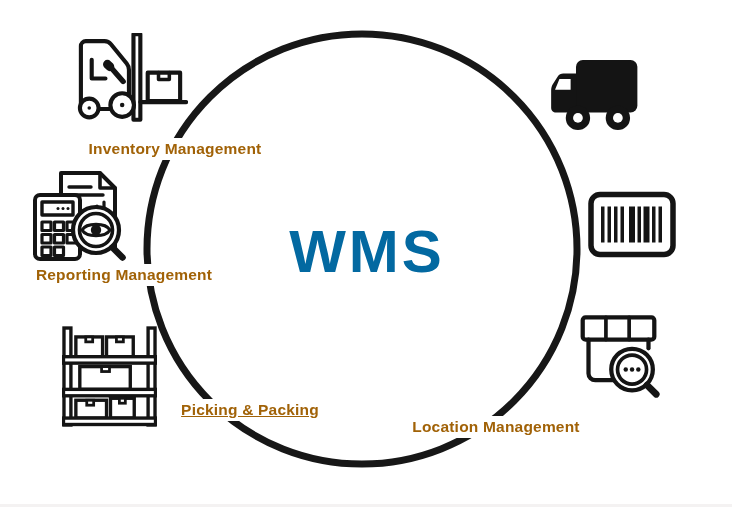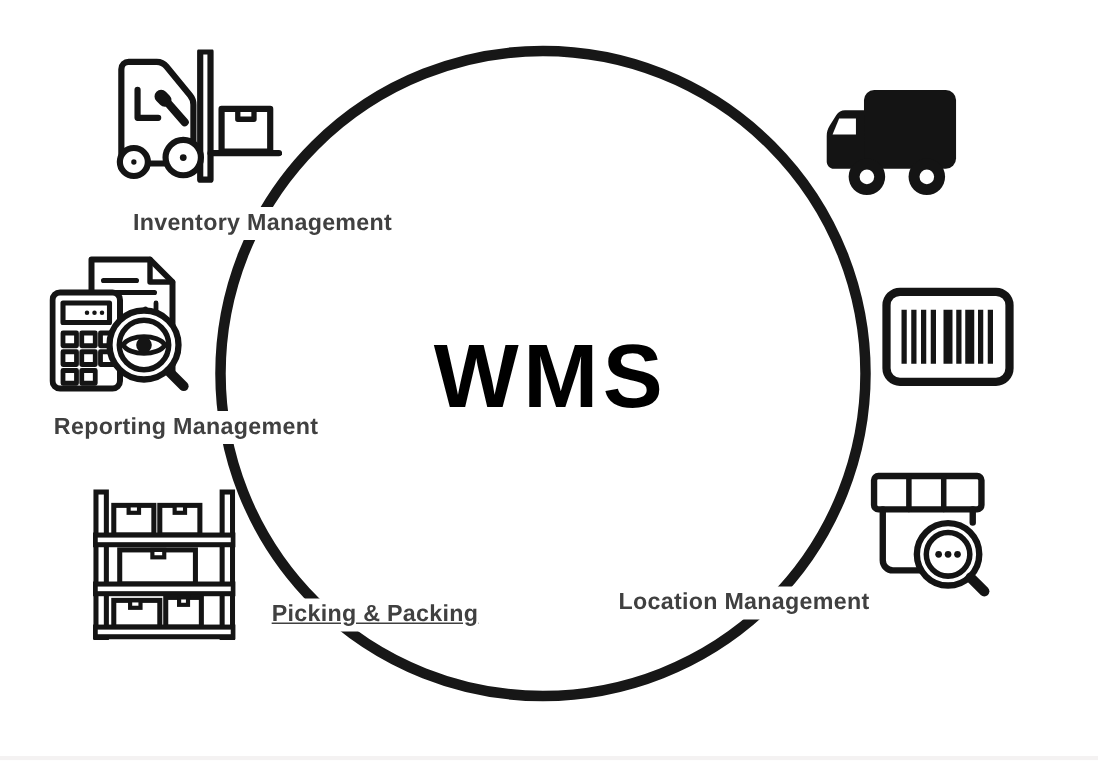--- a/index.html
+++ b/index.html
@@ -4,27 +4,27 @@
 <style>
   html,body{margin:0;padding:0;background:#ffffff;}
   .stage{
     position:relative;width:732px;height:507px;background:#ffffff;overflow:hidden;
     font-family:"Liberation Sans", sans-serif;
   }
   .ring{position:absolute;left:0;top:0;z-index:1;}
   .node-label{
     position:absolute;z-index:3;transform:translate(-50%,-50%);
     background:#ffffff;padding:2px 6px;white-space:nowrap;
-    font-weight:bold;font-size:15.5px;letter-spacing:.2px;color:#404040;
+    font-weight:bold;font-size:15.5px;letter-spacing:.2px;color:#a16207;
   }
   .node-icon{position:absolute;z-index:2;}
   .node-icon svg{display:block;}
   .center-title{
     position:absolute;z-index:2;left:367px;top:251px;transform:translate(-50%,-50%);
-    font-weight:bold;font-size:60px;letter-spacing:3px;color:#000000;
+    font-weight:bold;font-size:60px;letter-spacing:3px;color:#0369a1;
   }
   .bottom-edge{position:absolute;left:0;bottom:0;width:732px;height:3px;background:#f4f2f2;z-index:0;}
 </style>
 </head>
 <body>
 
 <div class="stage">
 
   <svg class="ring" width="732" height="507" viewBox="0 0 732 507">
     <circle cx="362" cy="249" r="215" fill="none" stroke="#171717" stroke-width="7"></circle>
@@ -87,21 +87,21 @@
         <rect x="9" y="77" width="9" height="8.5" stroke-width="3.2"></rect>
         <rect x="21.5" y="77" width="9" height="8.5" stroke-width="3.2"></rect>
         <circle cx="63" cy="60" r="23" stroke-width="4.2"></circle>
         <circle cx="63" cy="60" r="16.5" stroke-width="3.6"></circle>
         <path d="M49,60 c4.5,-7.5 23.5,-7.5 28,0 c-4.5,7.5 -23.5,7.5 -28,0 z" stroke-width="3.2"></path>
         <circle cx="63" cy="60" r="5.2" fill="#141414" stroke="none"></circle>
         <path d="M79.5,77.5 l10,10" stroke-width="6.5" fill="none"></path>
       </g>
     </svg>
   </div>
-  <div class="node-label" style="left:124px;top:285px;text-align:right;">Reporting Management</div>
+  <div class="node-label" style="left:124px;top:275px;text-align:right;">Reporting Management</div>
 
   <div class="node-icon" style="left:588px;top:191px;">
     <svg width="88" height="67" viewBox="0 0 88 67">
       <rect x="3" y="3.5" width="82" height="60" rx="9" fill="#fff" stroke="#141414" stroke-width="5.5"></rect>
       <g fill="#141414">
         <rect x="13" y="15.5" width="3.5" height="36"></rect>
         <rect x="19.5" y="15.5" width="3.5" height="36"></rect>
         <rect x="26" y="15.5" width="3.5" height="36"></rect>
         <rect x="32.5" y="15.5" width="3.5" height="36"></rect>
         <rect x="41" y="15.5" width="6" height="36"></rect>
@@ -145,16 +145,16 @@
         <path d="M77,27 v9"></path>
         <circle cx="60" cy="58" r="21.5" fill="#fff"></circle>
         <circle cx="60" cy="58" r="15" stroke-width="3.8"></circle>
         <circle cx="53.5" cy="58" r="2.3" fill="#141414" stroke="none"></circle>
         <circle cx="60" cy="58" r="2.3" fill="#141414" stroke="none"></circle>
         <circle cx="66.5" cy="58" r="2.3" fill="#141414" stroke="none"></circle>
         <path d="M75.5,74 l9.5,9.5" stroke-width="7"></path>
       </g>
     </svg>
   </div>
-  <div class="node-label" style="left:496px;top:402px;">Location Management</div>
+  <div class="node-label" style="left:496px;top:427px;">Location Management</div>
 
   <div class="bottom-edge"></div>
 </div>
 
 </body></html>

